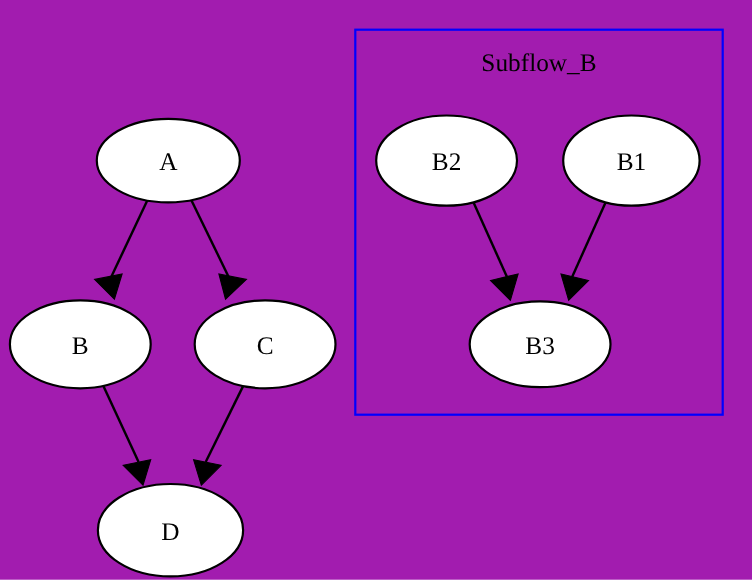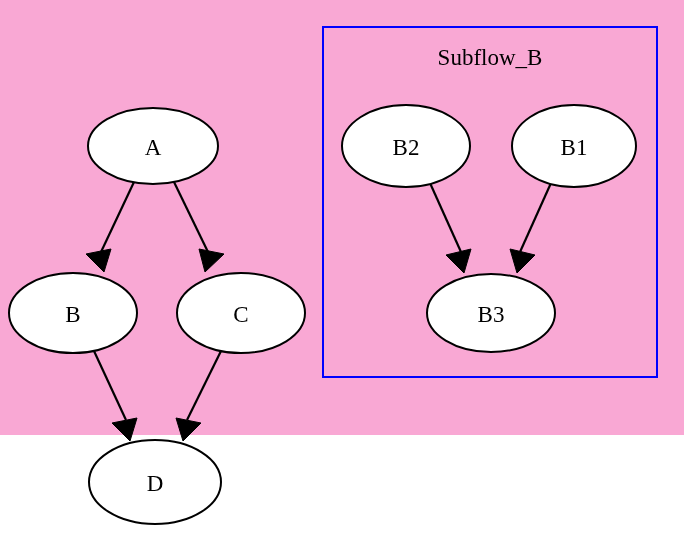--- a/index.html
+++ b/index.html
@@ -10,22 +10,22 @@
   }
   body {
     width: 684px;
     height: 533px;
     font-family: "Liberation Serif", "DejaVu Serif", serif;
     overflow: hidden;
   }
   #canvas {
     position: relative;
     width: 684px;
-    height: 435px;
-    background: #f9a8d4;
+    height: 527px;
+    background: #a21caf;
   }
   svg#graph {
     position: absolute;
     left: 0;
     top: 0;
     width: 684px;
     height: 533px;
     display: block;
   }
   .node-ellipse {

